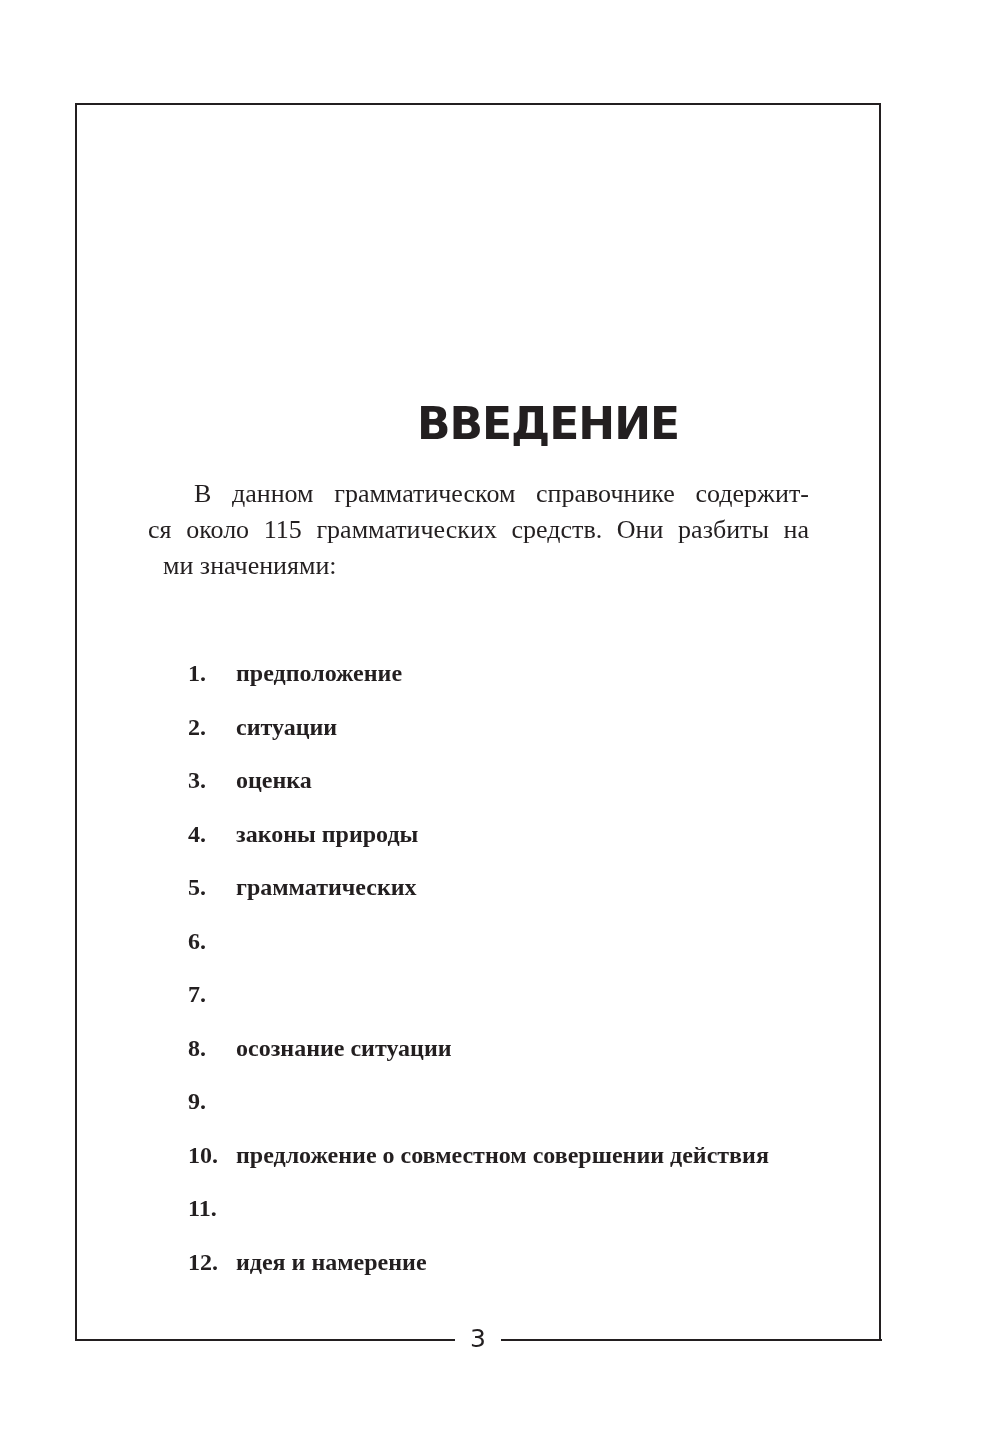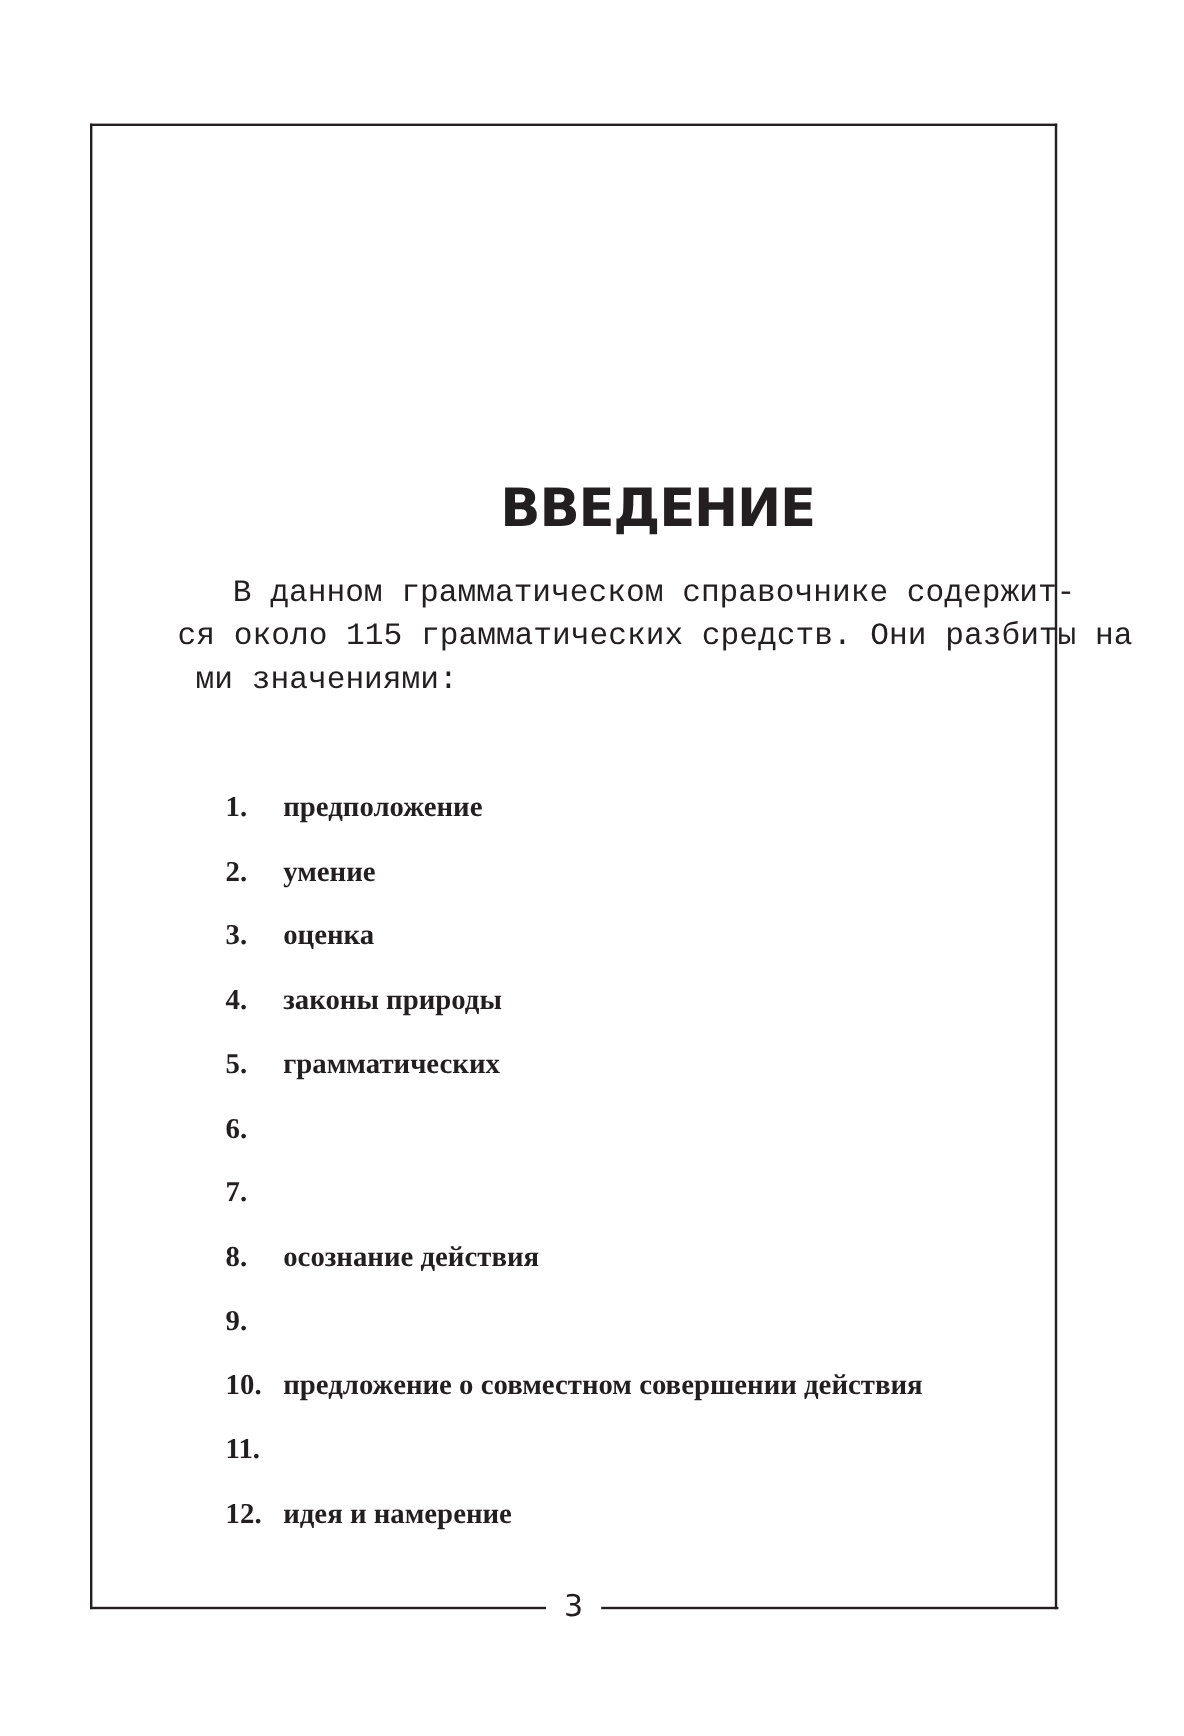--- a/index.html
+++ b/index.html
@@ -14,21 +14,21 @@
     position:absolute; left:455px; width:46px; top:1323px; text-align:center;
     font-family:"DejaVu Sans", sans-serif; font-size:25px; line-height:32px; color:#231f20;
   }
   .title {
     position:absolute; left:75px; width:946px; top:396px; text-align:center;
     font-family:"DejaVu Sans", sans-serif; font-weight:bold; font-size:44px; line-height:56px;
     letter-spacing:-1px; color:#231f20;
   }
   .intro {
     position:absolute; left:148px; width:661px; top:476px;
-    font-family:Liberation Mono, monospace; font-size:26px; line-height:36px;
+    font-family:Liberation Serif, serif; font-size:26px; line-height:36px;
     text-align:justify; color:#231f20;
   }
   .intro .line { display:block; text-align:justify; text-align-last:justify; white-space:nowrap; height:36px; }
   .intro .line.first { padding-left:46px; }
   .intro .line.last { text-align-last:left;margin-left:15px; }
   .list {
     position:absolute; left:188px; top:655px; margin:0; padding:0; list-style:none;
     font-family:"Liberation Serif", serif; font-weight:bold; font-size:24px; color:#231f20;
   }
   .list li { height:53.5px; line-height:36px; display:flex; white-space:nowrap; }
@@ -49,21 +49,21 @@
   <span class="line last">ми значениями:</span>
 </div>
 
 <ul class="list">
   <li>
       <span class="num">1.</span>
       <span>предположение</span>
     </li>
   <li>
       <span class="num">2.</span>
-      <span>умение</span>
+      <span>ситуации</span>
     </li>
   <li>
       <span class="num">3.</span>
       <span>оценка</span>
     </li>
   <li>
       <span class="num">4.</span>
       <span>законы природы</span>
     </li>
   <li>
@@ -71,21 +71,21 @@
       <span>грамматических</span>
     </li>
   <li>
       <span class="num">6.</span>
     </li>
   <li>
       <span class="num">7.</span>
     </li>
   <li>
       <span class="num">8.</span>
-      <span>осознание действия</span>
+      <span>осознание ситуации</span>
     </li>
   <li>
       <span class="num">9.</span>
     </li>
   <li>
       <span class="num">10.</span>
       <span>предложение о совместном совершении действия</span>
     </li>
   <li>
       <span class="num">11.</span>

